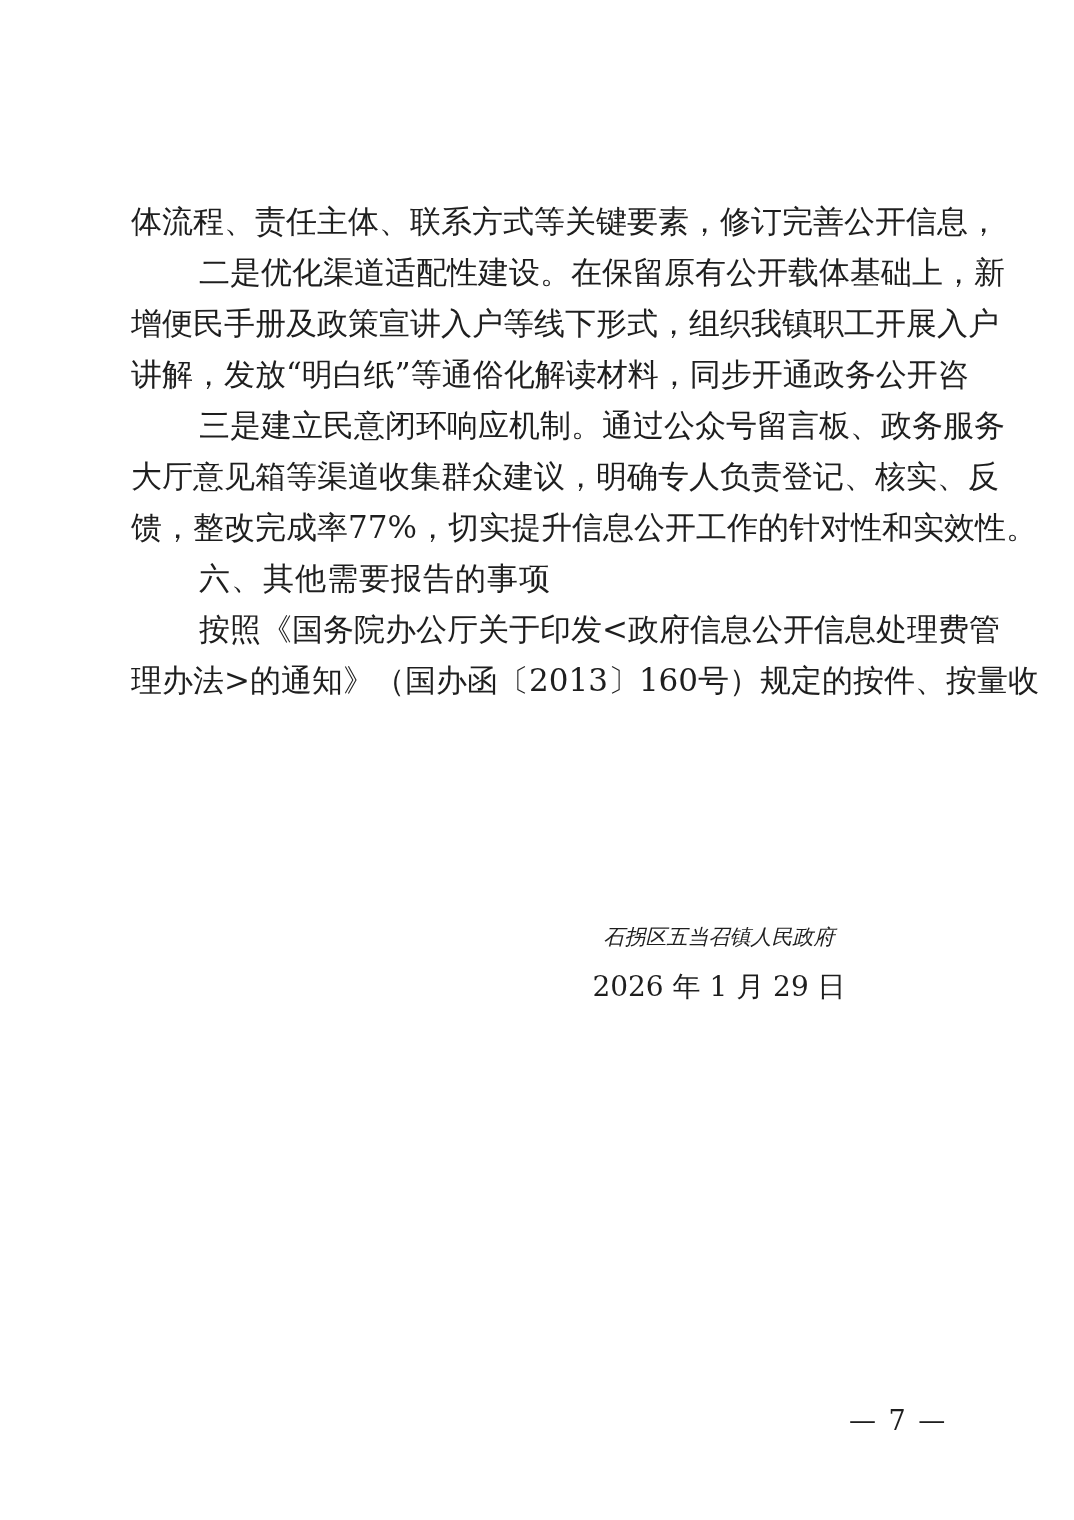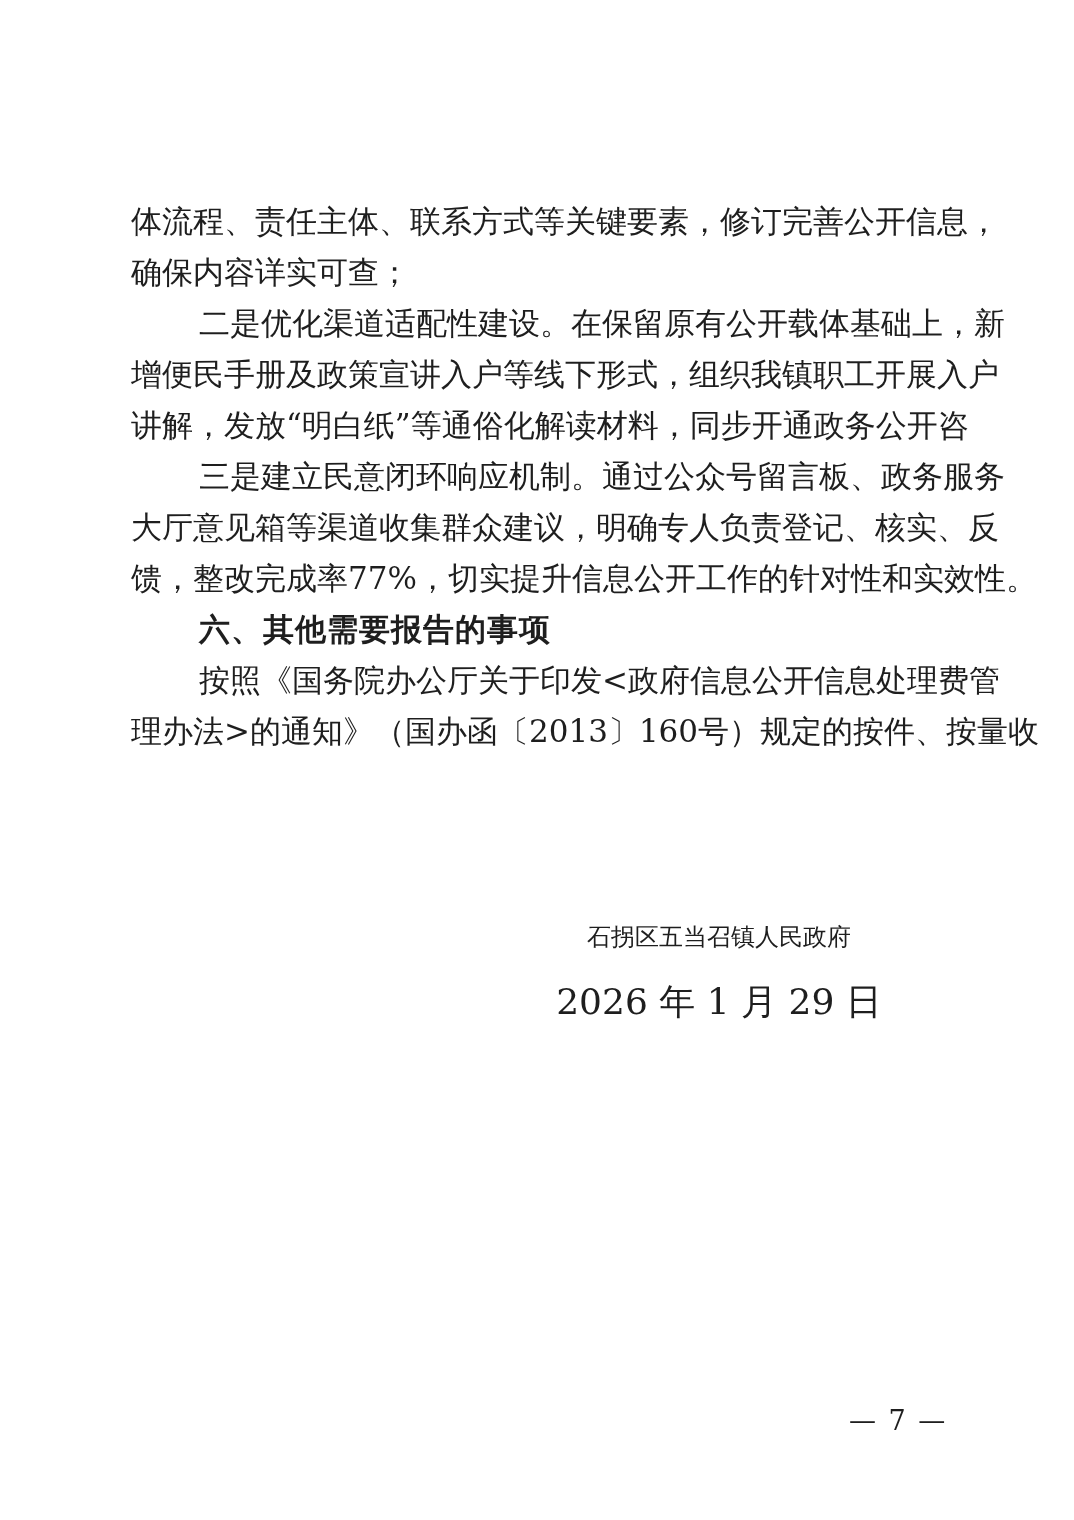--- a/index.html
+++ b/index.html
@@ -32,40 +32,41 @@
   }
   .line.justify {
     display: flex;
     justify-content: space-between;
     align-items: center;
     white-space: normal;
   }
   .line.indent { padding-left: 68px; }
   .line.heading {
     font-family: "DejaVu Sans", "Liberation Sans", sans-serif;
-    font-weight: 700;
+    font-weight: 400;
     font-size: 31px;
     letter-spacing: 1px;
   }
   .signature-block {
     position: absolute;
     top: 912px;
     right: 189px;
     width: 332px;
     text-align: center;
   }
   .signature-org {
-    font-size: 24px;
+    font-size: 21px;
     line-height: 50px;
     white-space: nowrap;
+    font-style: italic;
   }
   .signature-date {
-    font-size: 36px;
+    font-size: 28px;
     line-height: 50px;
-    margin-top: 15px;
+    margin-top: 0;
     white-space: nowrap;
   }
   .page-number {
     position: absolute;
     top: 1405px;
     left: 849px;
     font-size: 27px;
     letter-spacing: 2px;
     color: #1e1e1e;
     white-space: nowrap;
@@ -101,21 +102,20 @@
         <span>修</span>
         <span>订</span>
         <span>完</span>
         <span>善</span>
         <span>公</span>
         <span>开</span>
         <span>信</span>
         <span>息</span>
         <span>，</span>
       </div>
-      <div class="line">确保内容详实可查；</div>
       <div class="line justify indent">
         <span>二</span>
         <span>是</span>
         <span>优</span>
         <span>化</span>
         <span>渠</span>
         <span>道</span>
         <span>适</span>
         <span>配</span>
         <span>性</span>

